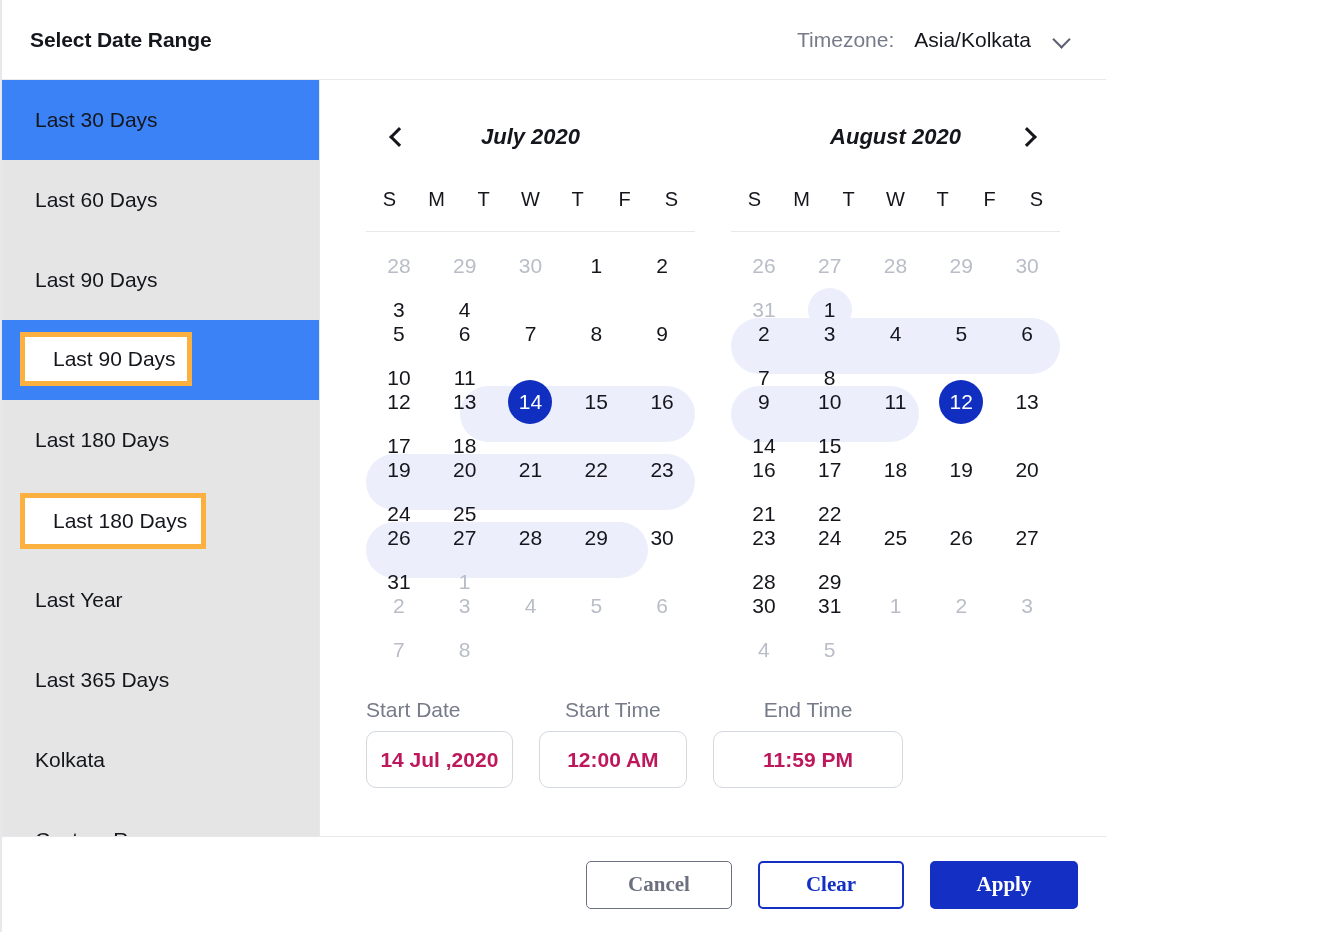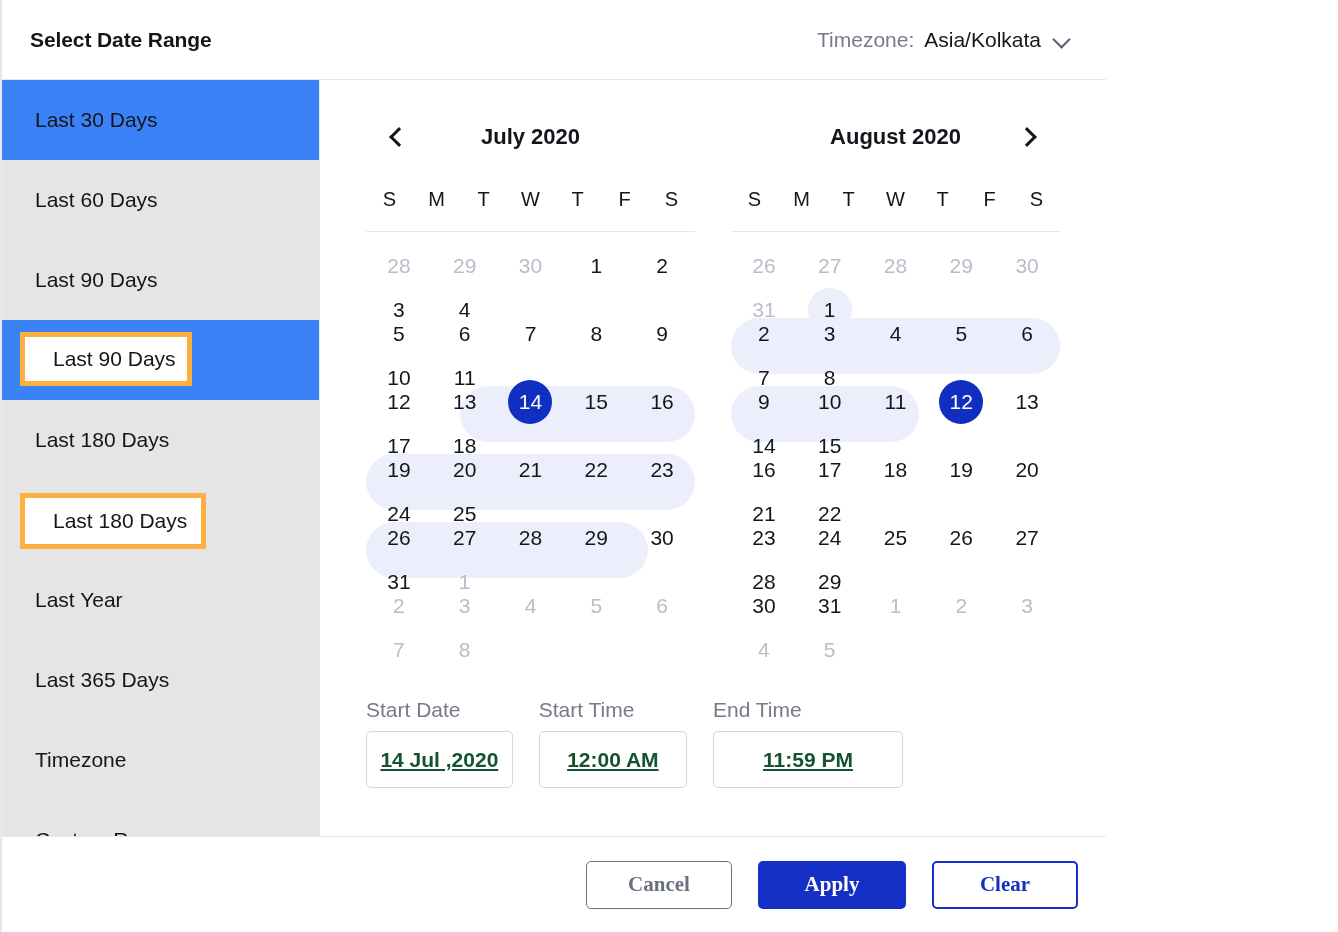--- a/index.html
+++ b/index.html
@@ -23,21 +23,21 @@
     display: flex; align-items: center; justify-content: space-between;
     padding: 0 36px 0 28px;
     border-bottom: 1px solid #e6e8ec;
     background: #fff;
   }
   .header-title {
     font-size: 21px; font-weight: bold; color: #14161c;
     letter-spacing: -0.1px;
   }
   .tz {
-    display: flex; align-items: center; gap: 10px;
+    display: flex; align-items: center; gap: 20px;
     font-size: 21px; color: #14161c; cursor: pointer;
   }
   .tz-label { color: #767b8a; }
   .tz-value { color: #14161c; text-align: center; }
   .chev-down {
     width: 17px; height: 17px; display: inline-block; position: relative;
     margin-left: 2px;
   }
   .chev-down::before {
     content: ""; position: absolute; left: 2px; top: 2px;
@@ -86,21 +86,21 @@
     display: flex; flex-direction: column;
     background: #fff;
     padding: 0 28px;
     min-width: 0;
   }
   .cals { display: flex; gap: 0; }
   .cal { width: 50%; padding-top: 28px; }
 
   .cal-head {
     height: 58px; display: flex; align-items: center;
-    position: relative; padding: 0 34px;
+    position: relative; padding: 0 34px; font-style: italic;
   }
   .cal-head .title {
     flex: 1 1 auto; text-align: center;
     font-size: 22px; font-weight: bold; color: #14161c;
   }
   .nav-btn {
     width: 30px; height: 30px; cursor: pointer;
     display: flex; align-items: center; justify-content: center;
     flex: 0 0 30px;
   }
@@ -148,29 +148,29 @@
   .cell.sel .num { background: #102ec0; color: #ffffff; font-weight: normal; }
   .cell.solo .num { background: #eceffb; }
 
   
   .fields {
     display: flex; padding: 0 18px; margin-top: 6px;
   }
   .fields .half { width: 50%; display: flex; gap: 26px; padding-right: 26px; }
   .field { display: flex; flex-direction: column; }
   .field.date { width: 188px; }
-  .field.time { width: 190px; }
+  .field.time { width: 190px; text-align: center; }
   .field-label {
     font-size: 21px; color: #767b8a; margin-bottom: 9px; margin-top: 40px;
   }
   .field-box {
-    height: 57px; border: 1px solid #d3d7de; border-radius: 5px;
+    height: 57px; border: 1px solid #d3d7de; border-radius: 10px;
     display: flex; align-items: center; justify-content: center;
-    font-size: 21px; font-weight: bold; color: #14532d;
-    background: #fff; cursor: pointer; text-decoration: underline;
+    font-size: 21px; font-weight: bold; color: #be185d;
+    background: #fff; cursor: pointer;
   }
 
   
   .footer {
     height: 96px; flex: 0 0 96px;
     display: flex; align-items: center; justify-content: flex-end;
     gap: 26px; padding-right: 28px;
     border-top: 1px solid #e6e8ec;
     background: #fff;
   }
@@ -220,21 +220,21 @@
         <div class="side-item">
           <span>This Year</span>
         </div>
         <div class="side-item">
           <span>Last Year</span>
         </div>
         <div class="side-item">
           <span>Last 365 Days</span>
         </div>
         <div class="side-item">
-          <span>Timezone</span>
+          <span>Kolkata</span>
         </div>
         <div class="side-item">
           <span>Custom Range</span>
         </div>
       </div>
 
     <div class="anno" id="anno-90">
       <span>Last 90 Days</span>
     </div>
     <div class="anno" id="anno-180">
@@ -588,17 +588,17 @@
             <div class="field-box">11:59 PM</div>
           </div>
         </div>
       </div>
 
     </div>
   </div>
 
   <div class="footer">
     <div class="btn btn-cancel">Cancel</div>
+    <div class="btn btn-clear">Clear</div>
     <div class="btn btn-apply">Apply</div>
-    <div class="btn btn-clear">Clear</div>
   </div>
 
 </div>
 
 </body></html>

